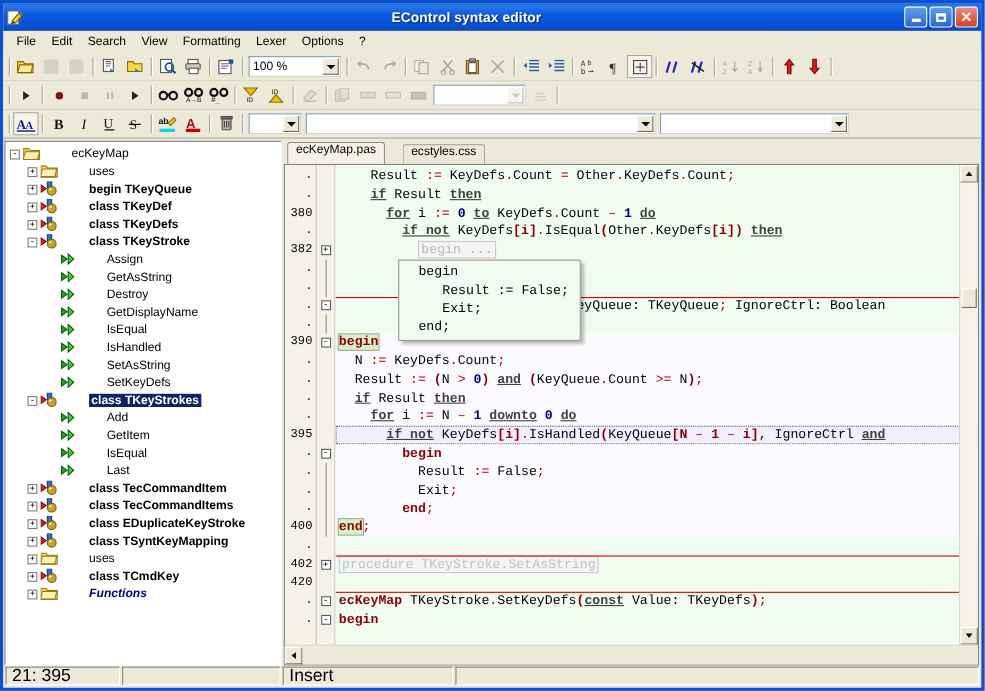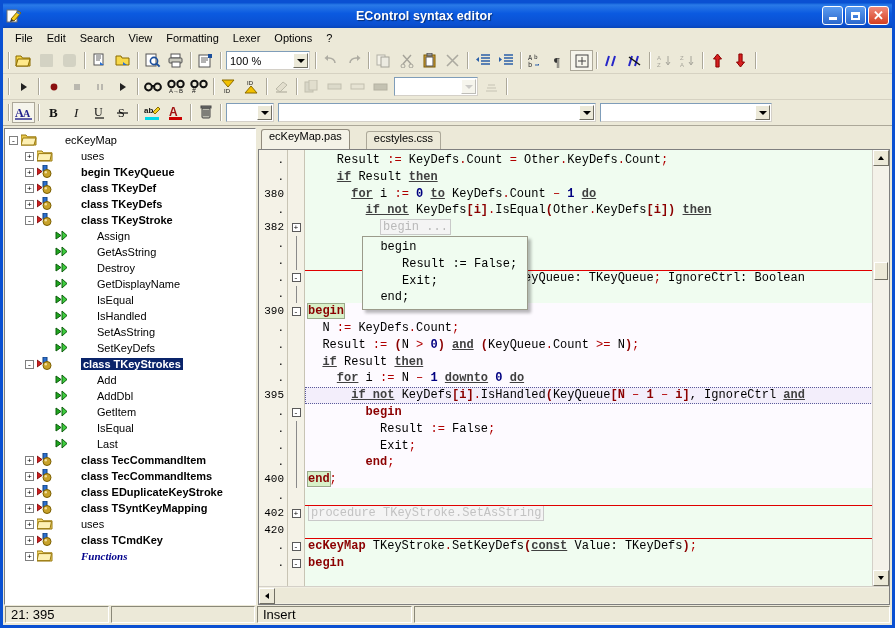--- a/index.html
+++ b/index.html
@@ -105,21 +105,21 @@
   .expander{
     width:9px;height:9px;border:1px solid #7f7f7f;background:#fff;
     display:flex;align-items:center;justify-content:center;
     font-size:8px;line-height:7px;color:#000;flex:0 0 9px;margin-right:3px;
     font-family:"Liberation Mono",monospace;box-sizing:border-box;
   }
   .expander.none{border:none;background:transparent;}
   .ticon{width:17px;height:14px;flex:0 0 17px;margin-right:3px;position:relative;}
   .tlabel{color:#000;margin-left:24px;}
   .tlabel.bold{font-weight:bold;}
-  .tlabel.italic{font-style:italic;font-weight:bold;color:#00008b;font-family:Liberation Serif, serif;}
+  .tlabel.italic{font-style:italic;font-weight:bold;color:#00008b;}
   .tlabel.sel{background:#0a246a;color:#fff;padding:0 2px;font-weight:bold;}
 
   
   .editorpanel{flex:1 1 auto;display:flex;flex-direction:column;min-width:0;padding-right:2px;}
   .tabstrip{height:21px;flex:0 0 21px;display:flex;align-items:flex-end;background:#ece9d8;padding-left:3px;}
   .etab{
     height:18px;padding:0 7px;display:flex;align-items:flex-start;font-size:11px;
     background:#ece9d8;border:1px solid #aca899;border-bottom:none;
     border-radius:3px 3px 0 0;margin-right:16px;color:#000;box-sizing:border-box;
   }
@@ -200,21 +200,21 @@
   }
   .hthumb{flex:1 1 auto;height:15px;background:#ece9d8;margin-left:0;}
   
   .statusbar{
     height:20px;flex:0 0 20px;background:#ece9d8;display:flex;align-items:stretch;
     padding:1px 2px 2px 2px;box-sizing:border-box;
   }
   .scell{
     border:1px solid #fff;border-top-color:#8a8878;border-left-color:#8a8878;
     background:#ece9d8;box-sizing:border-box;
-    display:flex;align-items:center;padding-left:5px;font-size:13px;color:#000;
+    display:flex;align-items:center;padding-left:5px;font-size:16px;color:#000;
   }
   .s1{width:104px;flex:0 0 104px;margin-right:2px;}
   .s2{width:144px;flex:0 0 144px;margin-right:2px;}
   .s3{width:155px;flex:0 0 155px;margin-right:2px;}
   .s4{flex:1 1 auto;}
 </style>
 </head>
 <body>
 
 <div class="window">
@@ -763,29 +763,20 @@
             <span class="tlabel sel">class TKeyStrokes</span>
           </div>
           <div class="trow">
             <span class="tindent" style="width: 32px;"></span>
             <span class="expander none"></span>
             <span class="ticon"><svg width="17" height="13" viewBox="0 0 17 13">
                 <path d="M3 3l5 3.5L3 10z" fill="#1ea81e" stroke="#0c5c0c"></path>
                 <path d="M9 2l5 4.5L9 11z" fill="#3ece3e" stroke="#0c5c0c"></path>
               </svg></span>
             <span class="tlabel">Add</span>
-          </div>
-          <div class="trow">
-            <span class="tindent" style="width: 32px;"></span>
-            <span class="expander none"></span>
-            <span class="ticon"><svg width="17" height="13" viewBox="0 0 17 13">
-                <path d="M3 3l5 3.5L3 10z" fill="#1ea81e" stroke="#0c5c0c"></path>
-                <path d="M9 2l5 4.5L9 11z" fill="#3ece3e" stroke="#0c5c0c"></path>
-              </svg></span>
-            <span class="tlabel">AddDbl</span>
           </div>
           <div class="trow">
             <span class="tindent" style="width: 32px;"></span>
             <span class="expander none"></span>
             <span class="ticon"><svg width="17" height="13" viewBox="0 0 17 13">
                 <path d="M3 3l5 3.5L3 10z" fill="#1ea81e" stroke="#0c5c0c"></path>
                 <path d="M9 2l5 4.5L9 11z" fill="#3ece3e" stroke="#0c5c0c"></path>
               </svg></span>
             <span class="tlabel">GetItem</span>
           </div>

